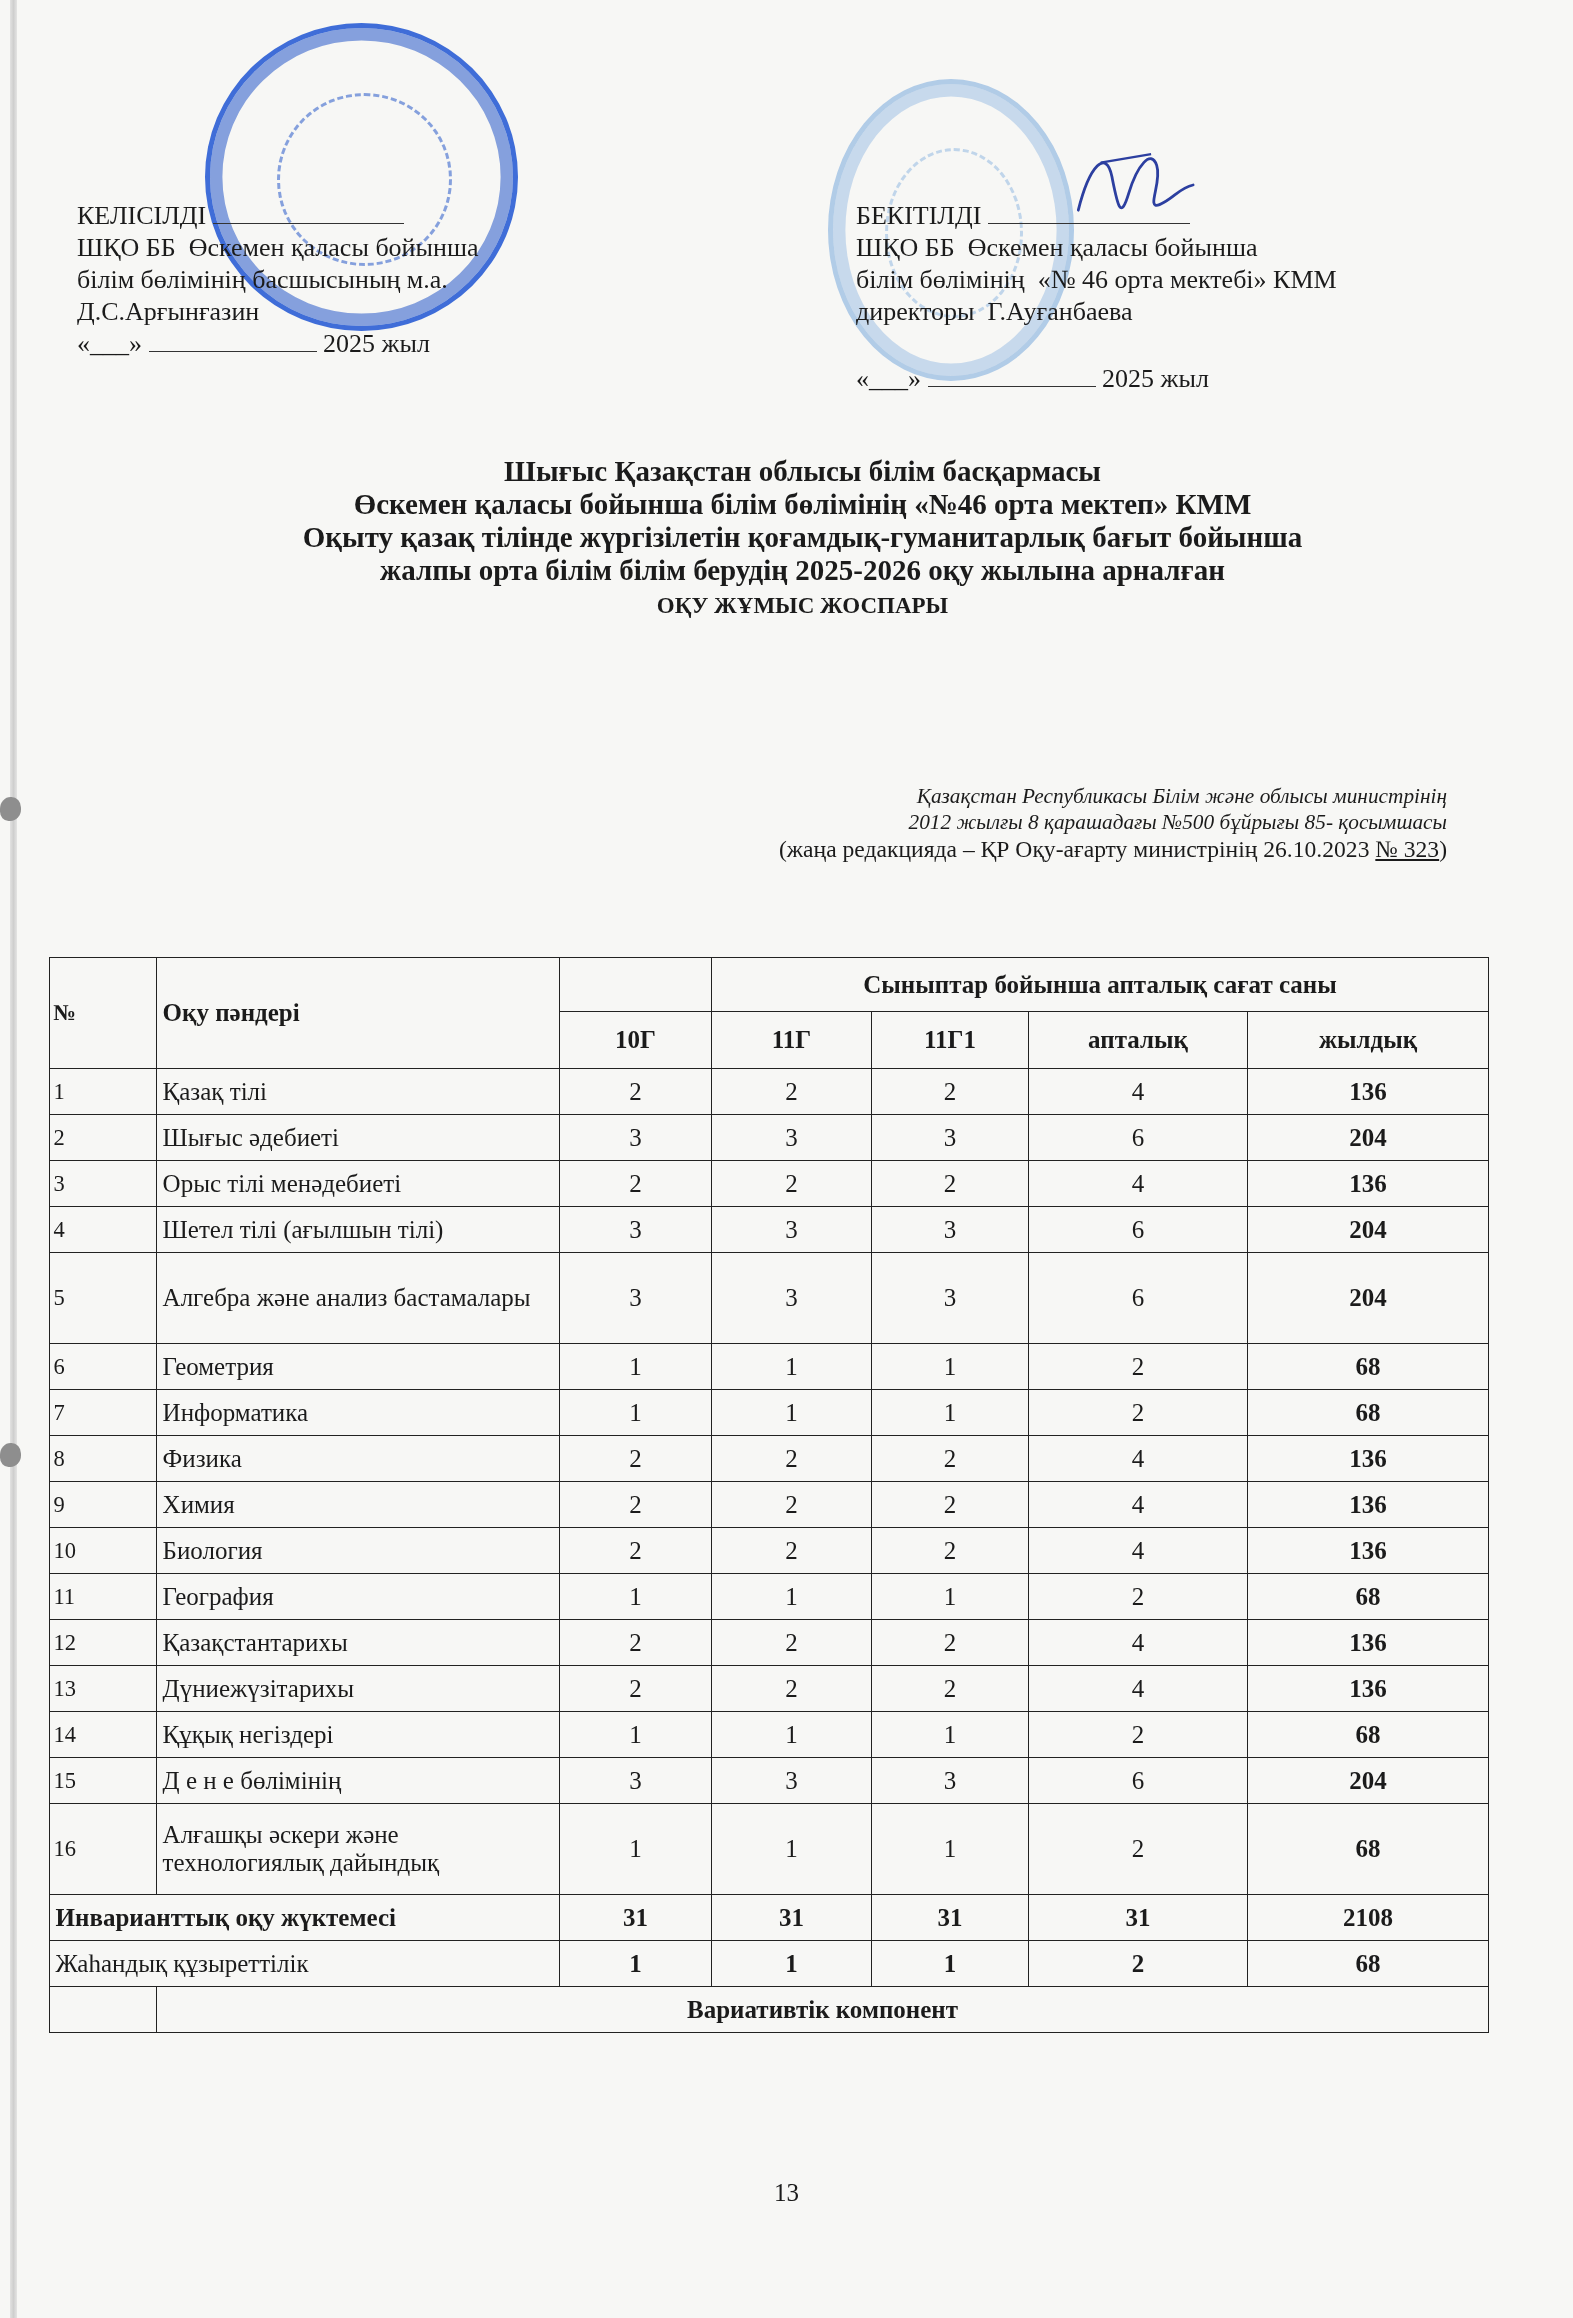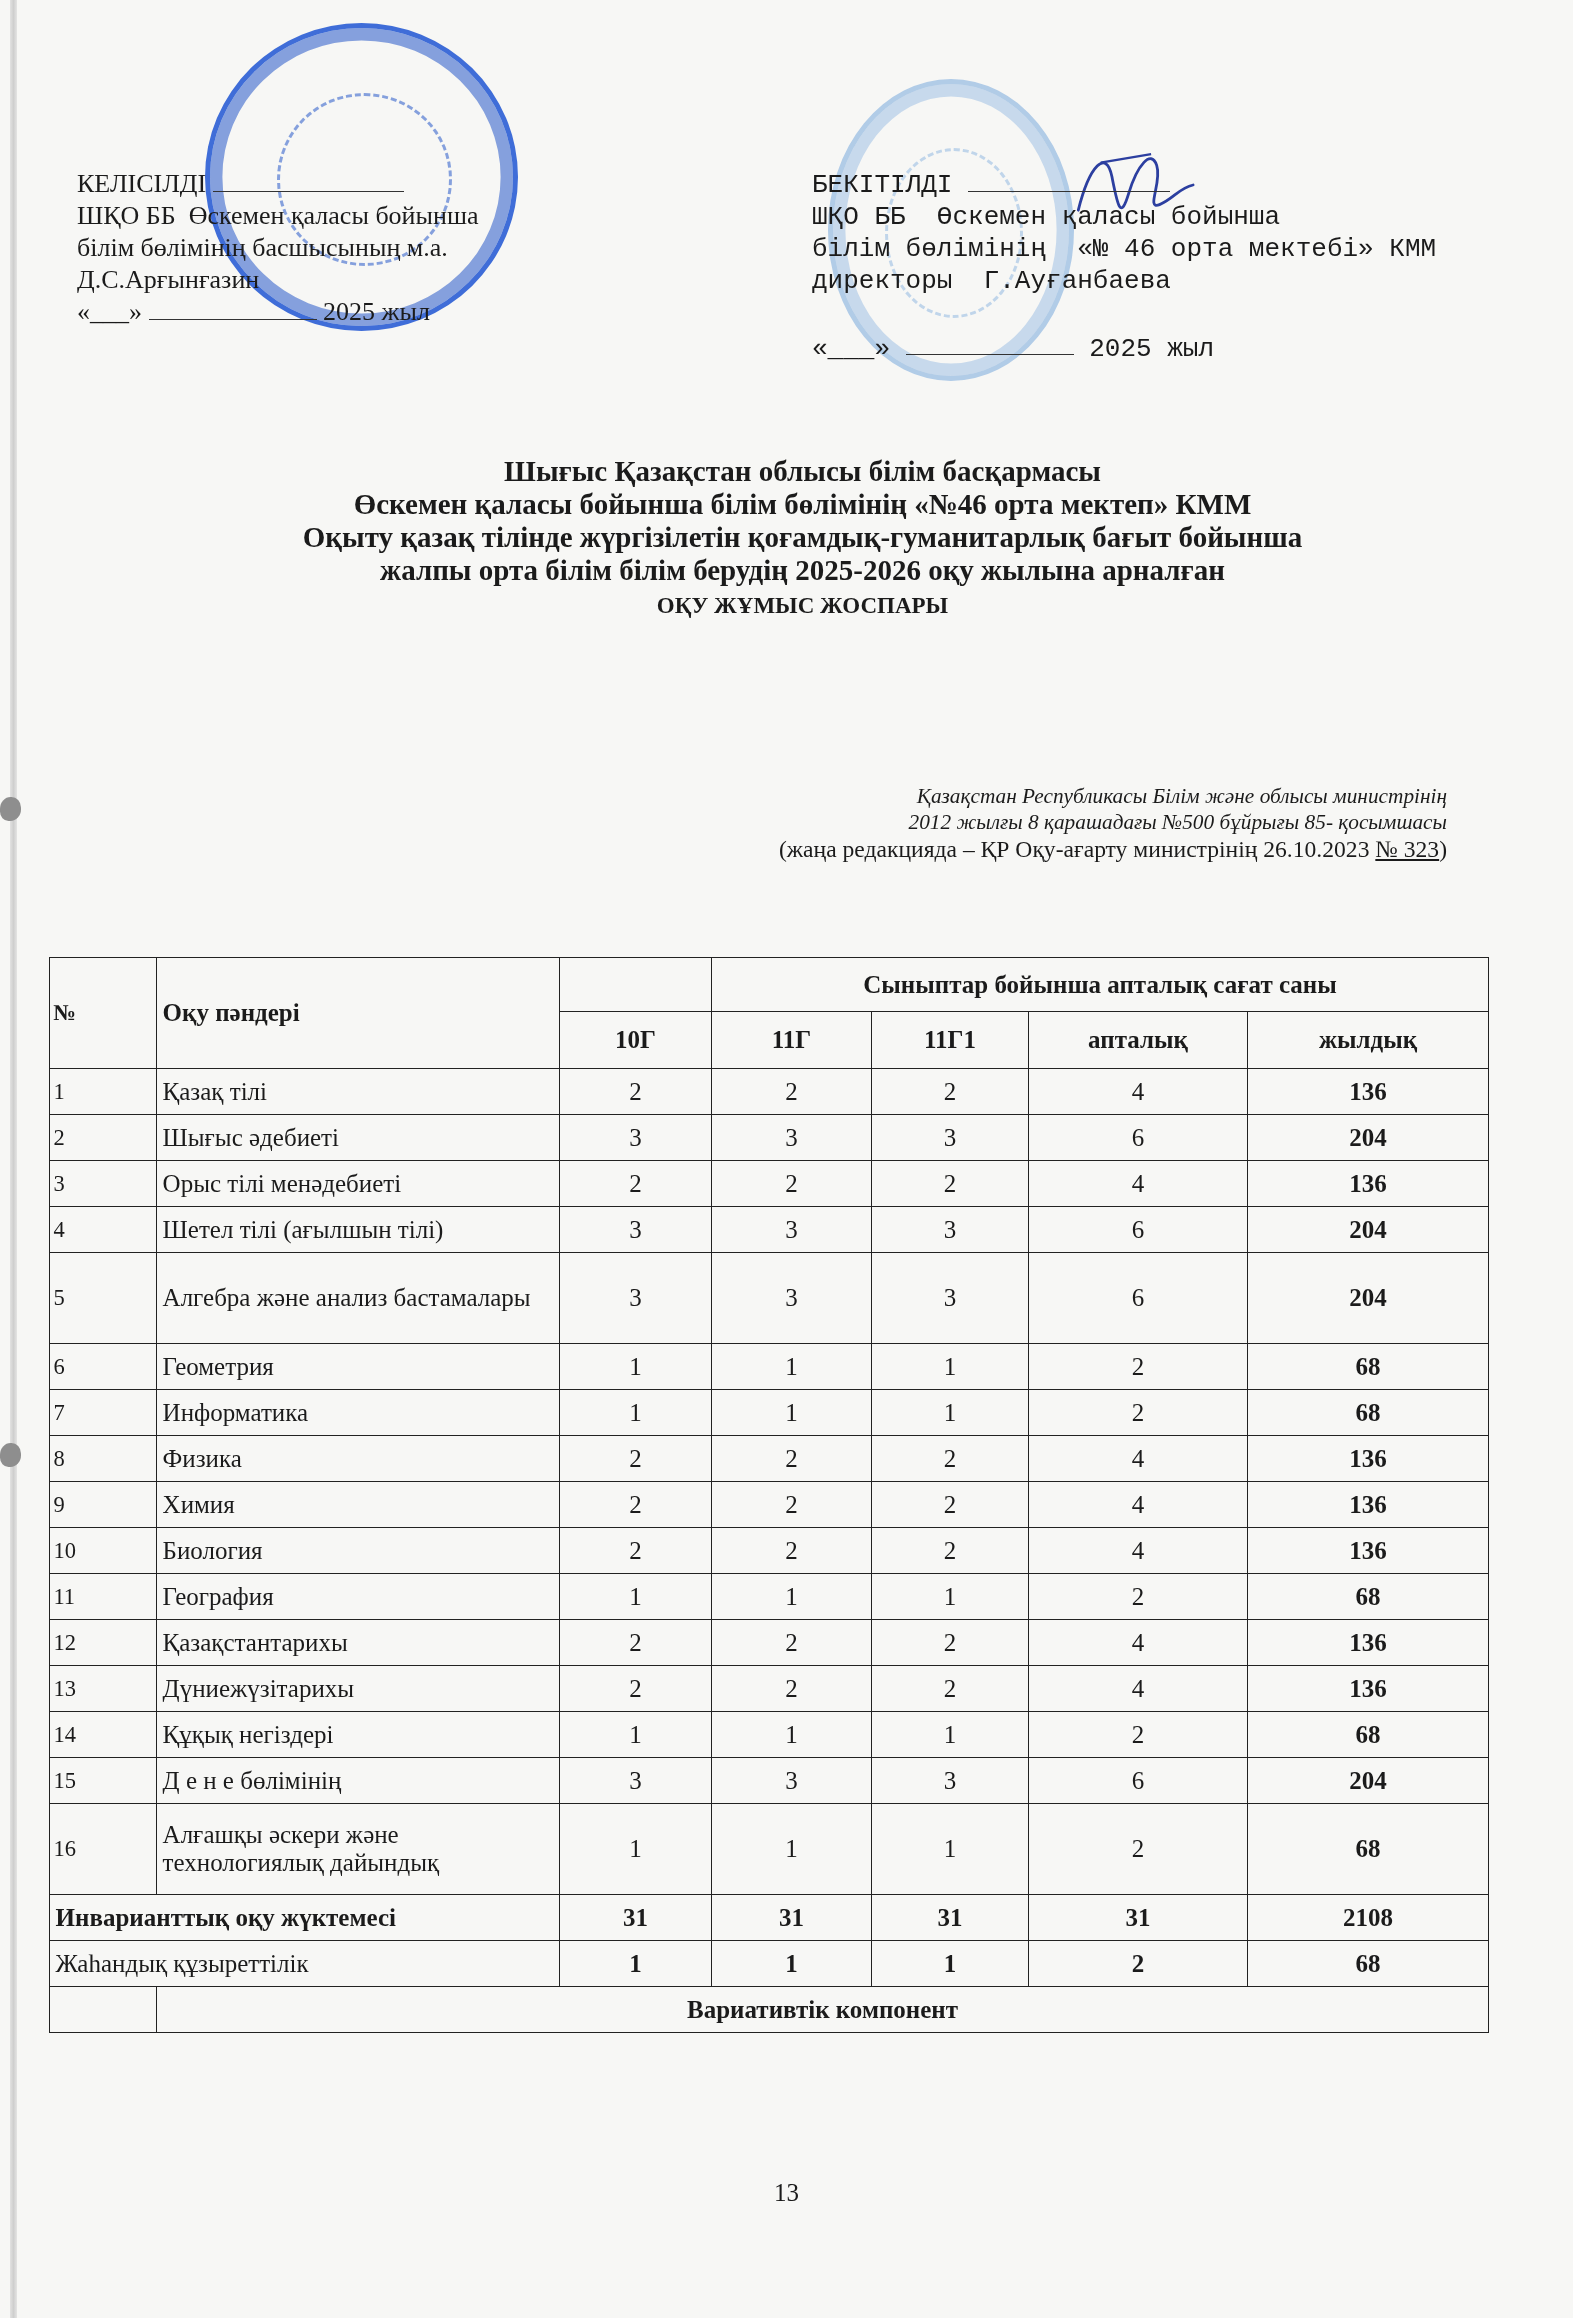--- a/index.html
+++ b/index.html
@@ -27,24 +27,24 @@
   .stamp.right { left:828px; top:79px; width:236px; height:292px; border-color:rgba(90,150,215,.45); box-shadow: inset 0 0 0 12.4px rgba(90,150,215,.3); }
   .stamp .inner {
     position:absolute; left:22%; top:22%; width:56%; height:56%; border-radius:50%;
     border:3.4px dashed rgba(40,90,200,.55);
   }
   .stamp.right .inner { border-color:rgba(90,150,215,.35); }
   .signature {
     position:absolute; left:1067px; top:143px; width:129px; height:84px;
   }
   .approval {
-    position:absolute; font-size:26px; line-height:32px;
+    position:absolute; font-size:26px; line-height:32px;margin-top:32px;
   }
   .approval.left { left:77px; top:168px; }
-  .approval.right { left:812px; top:168px;font-family:Liberation Mono, monospace; }
+  .approval.right { left:856px; top:168px; }
   .approval .line { white-space:pre; display:block; }
   .approval .date-line { margin-top:0; }
   .approval.right .date-line { margin-top:35px; }
   .uline { display:inline-block; border-bottom:1.7px solid #333; vertical-align:baseline; height:22.5px; }
 
   .title-block {
     position:absolute; left:16px; width:1573px; top:455px; text-align:center;
     font-weight:bold; font-size:29px; line-height:33px;
   }
   .title-block .t { display:block; }

